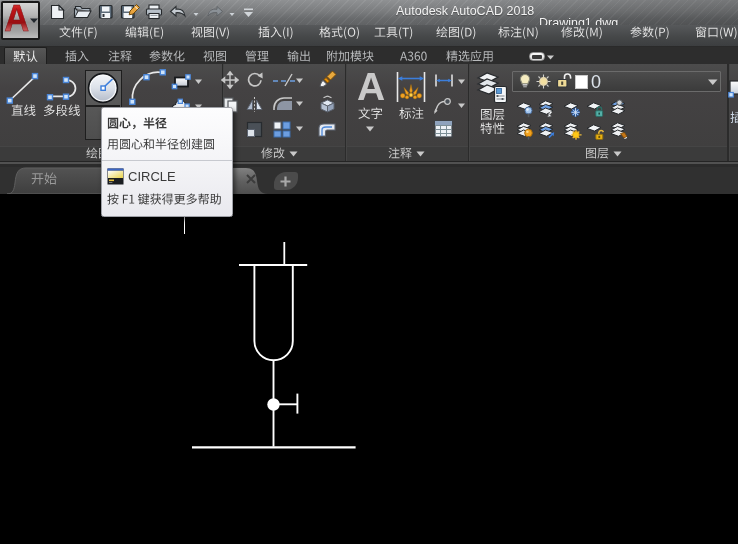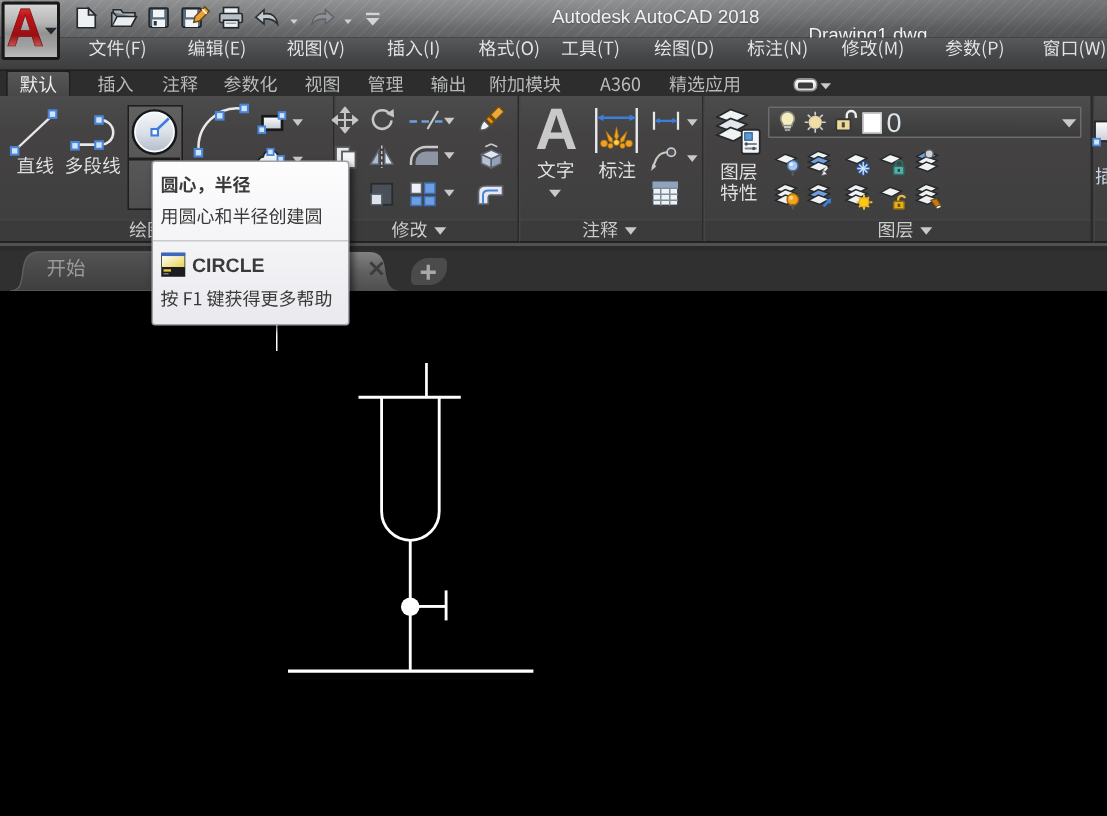--- a/index.html
+++ b/index.html
@@ -4,21 +4,21 @@
 *{margin:0;padding:0;box-sizing:border-box}
 html,body{width:738px;height:544px;overflow:hidden;background:#000;
 font-family:"Liberation Sans",sans-serif;}
 .abs{position:absolute}
 #stage{position:relative;width:738px;height:544px}
 </style></head><body>
 <div id="stage">
 <div class="abs" style="left:0px;top:0px;width:738px;height:25px;background:linear-gradient(180deg,#939597 0%,#7e8082 45%,#6b6d6f 75%,#636567 100%);"></div>
     <div class="abs" style="left:0px;top:0px;width:738px;height:25px;background:repeating-linear-gradient(135deg,rgba(255,255,255,0.035) 0 1px,rgba(0,0,0,0.028) 1px 6px);"></div>
     <div class="abs" style="left:0px;top:0px;width:738px;height:25px;background:linear-gradient(90deg,rgba(0,0,0,0) 55%,rgba(0,0,0,0.13) 85%,rgba(0,0,0,0.18) 100%);"></div>
-    <div class="abs" style="left:368px;top:4px;font-size:12.5px;color:#f2f2f2;text-shadow:0 1px 1px rgba(0,0,0,.35)">Autodesk AutoCAD 2018</div>
+    <div class="abs" style="left:396px;top:4px;font-size:12.5px;color:#f2f2f2;text-shadow:0 1px 1px rgba(0,0,0,.35)">Autodesk AutoCAD 2018</div>
     <div class="abs" style="left:539px;top:16px;font-size:12.5px;color:#f2f2f2;text-shadow:0 1px 1px rgba(0,0,0,.35)">Drawing1.dwg</div>
 <svg class="abs" style="left:48px;top:2px" width="210" height="20" viewBox="0 0 210 20">
  <g stroke="#26292c" stroke-width="1.1" fill="#eef1f4">
   <path d="M3.5 3.5 h7.5 l4.5 4.5 v8.5 h-12 z"></path>
   <path d="M11 3.5 l4.5 4.5 h-4.5 z" fill="#c6ccd2"></path>
  </g>
  <g stroke="#26292c" stroke-width="1.1">
   <path d="M27.5 6 v-1.5 h5 l1.5 2 h8 v3" fill="#aeb8c2"></path>
   <path d="M26.5 15.5 l3.5-6.5 h13 l-3.5 6.5 z" fill="#e8edf2"></path>
   <path d="M26.5 15.5 v-9 h1l2 2" fill="#aeb8c2"></path>
@@ -544,16 +544,16 @@
 <rect x="0.5" y="0.5" width="16" height="16" fill="#1b1d20"></rect>
 <rect x="0.5" y="0.5" width="16" height="2.2" fill="#3c66c4"></rect>
 <linearGradient id="ttg" x1="0" y1="0" x2="1" y2="1">
         <stop offset="0" stop-color="#ffffff"></stop>
         <stop offset="1" stop-color="#e8d24a"></stop>
       </linearGradient>
 <rect x="1" y="2.7" width="15" height="7.3" fill="url(#ttg)"></rect>
 <rect x="2" y="11.5" width="5" height="1.6" fill="#e8c23d"></rect>
 <rect x="2" y="14" width="3.4" height="1" fill="#777c82"></rect>
     </svg>
-    <div class="abs" style="left:128px;top:169px;font-size:13px;font-weight:bold;color:#3a3a3a">CIRCLE</div>
+    <div class="abs" style="left:128px;top:169px;font-size:13px;font-weight:normal;color:#3a3a3a">CIRCLE</div>
     <svg style="position:absolute;left:107px;top:192.5px" width="116" height="17" viewBox="0 -10.56 116 17">
       <path d="M9.3 -4.5C9.1 -3.4 8.7 -2.5 8.1 -1.8C7.5 -2.2 6.8 -2.5 6.2 -2.8C6.5 -3.3 6.7 -3.9 7.0 -4.5ZM5.0 -2.5C5.8 -2.1 6.6 -1.7 7.5 -1.2C6.7 -0.5 5.6 -0.1 4.3 0.2C4.5 0.4 4.7 0.8 4.7 1.0C6.2 0.6 7.4 0.0 8.3 -0.7C9.3 -0.1 10.2 0.5 10.8 1.0L11.4 0.3C10.8 -0.2 9.9 -0.8 8.9 -1.4C9.5 -2.2 10.0 -3.2 10.2 -4.5H11.5V-5.4H7.3C7.6 -6.0 7.8 -6.6 8.0 -7.1L7.0 -7.3C6.9 -6.7 6.6 -6.0 6.4 -5.4H4.3V-4.5H6.0C5.7 -3.8 5.3 -3.1 5.0 -2.5ZM4.6 -8.5V-6.2H5.4V-7.7H10.5V-6.2H11.3V-8.5H8.5C8.4 -9.0 8.2 -9.6 8.0 -10.1L7.1 -10.0C7.3 -9.5 7.4 -9.0 7.6 -8.5ZM2.1 -10.1V-7.7H0.5V-6.8H2.1V-3.8L0.4 -3.3L0.6 -2.4L2.1 -2.9V-0.1C2.1 0.1 2.1 0.1 1.9 0.1C1.7 0.2 1.2 0.2 0.7 0.1C0.8 0.4 0.9 0.7 1.0 1.0C1.8 1.0 2.3 0.9 2.6 0.8C2.9 0.7 3.0 0.4 3.0 -0.1V-3.2L4.5 -3.7L4.4 -4.5L3.0 -4.1V-6.8H4.3V-7.7H3.0V-10.1Z M15.9 0.0H17.0V-3.9H20.4V-4.9H17.0V-7.9H21.0V-8.8H15.9Z M22.4 0.0H27.2V-0.9H25.4V-8.8H24.6C24.1 -8.5 23.5 -8.3 22.8 -8.2V-7.5H24.3V-0.9H22.4Z M31.3 -4.2V-3.3H32.6V-1.0C32.6 -0.4 32.2 -0.0 32.0 0.1C32.2 0.3 32.4 0.6 32.5 0.8C32.7 0.6 33.0 0.4 34.9 -0.9C34.8 -1.1 34.6 -1.4 34.6 -1.6L33.4 -0.8V-3.3H34.7V-4.2H33.4V-5.8H34.6V-6.6H31.8C32.1 -7.0 32.3 -7.4 32.6 -7.9H34.7V-8.7H32.9C33.1 -9.1 33.2 -9.5 33.3 -9.9L32.5 -10.1C32.2 -8.9 31.6 -7.7 31.0 -7.0C31.1 -6.8 31.4 -6.4 31.5 -6.2L31.7 -6.5V-5.8H32.6V-4.2ZM37.6 -9.1V-8.5H39.0V-7.5H37.3V-6.8H39.0V-5.8H37.6V-5.2H39.0V-4.3H37.6V-3.6H39.0V-2.6H37.3V-1.9H39.0V-0.4H39.7V-1.9H42.0V-2.6H39.7V-3.6H41.7V-4.3H39.7V-5.2H41.5V-6.8H42.2V-7.5H41.5V-9.1H39.7V-10.0H39.0V-9.1ZM39.7 -6.8H40.8V-5.8H39.7ZM39.7 -7.5V-8.5H40.8V-7.5ZM35.1 -4.9C35.1 -5.0 35.1 -5.0 35.2 -5.1H36.5C36.4 -4.1 36.3 -3.3 36.0 -2.5C35.9 -3.0 35.7 -3.4 35.6 -4.0L35.0 -3.8C35.2 -2.9 35.4 -2.2 35.7 -1.7C35.3 -0.7 34.8 -0.0 34.1 0.4C34.3 0.6 34.5 0.8 34.6 1.0C35.3 0.6 35.8 -0.1 36.2 -0.9C37.3 0.5 38.7 0.8 40.4 0.8H42.0C42.0 0.6 42.1 0.2 42.2 0.0C41.8 0.0 40.7 0.0 40.4 0.0C38.9 0.0 37.5 -0.3 36.5 -1.7C36.9 -2.7 37.2 -4.1 37.3 -5.8L36.8 -5.9L36.7 -5.9H36.0C36.5 -6.8 37.0 -8.0 37.4 -9.2L36.9 -9.5L36.6 -9.4H34.9V-8.5H36.3C36.0 -7.5 35.5 -6.6 35.4 -6.3C35.2 -5.9 34.9 -5.6 34.7 -5.5C34.8 -5.4 35.0 -5.1 35.1 -4.9Z M51.2 -6.6C51.8 -6.2 52.5 -5.6 52.8 -5.1L53.5 -5.6C53.1 -6.1 52.4 -6.7 51.8 -7.1ZM50.0 -7.2V-5.4L49.9 -5.0H47.1V-4.1H49.9C49.7 -2.6 49.0 -0.9 46.8 0.4C47.0 0.6 47.3 0.8 47.5 1.0C49.3 -0.1 50.1 -1.5 50.5 -2.9C51.1 -1.1 52.1 0.2 53.5 0.9C53.6 0.7 53.9 0.4 54.1 0.2C52.4 -0.5 51.4 -2.1 50.9 -4.1H54.0V-5.0H50.8V-5.4V-7.2ZM50.3 -10.1V-9.1H47.1V-10.1H46.2V-9.1H43.4V-8.3H46.2V-7.3H47.1V-8.3H50.3V-7.4H51.1V-8.3H54.0V-9.1H51.1V-10.1ZM46.6 -7.1C46.3 -6.8 46.0 -6.5 45.6 -6.2C45.3 -6.6 44.9 -6.9 44.4 -7.3L43.8 -6.8C44.3 -6.5 44.7 -6.1 45.0 -5.7C44.4 -5.4 43.8 -5.0 43.2 -4.8C43.3 -4.6 43.6 -4.3 43.7 -4.2C44.3 -4.4 44.9 -4.7 45.4 -5.1C45.6 -4.8 45.7 -4.4 45.8 -4.0C45.2 -3.2 44.1 -2.3 43.1 -1.9C43.3 -1.7 43.5 -1.4 43.7 -1.2C44.4 -1.6 45.3 -2.3 46.0 -3.0L46.0 -2.5C46.0 -1.3 45.9 -0.5 45.6 -0.1C45.5 0.0 45.4 0.1 45.2 0.1C45.0 0.1 44.5 0.1 44.0 0.1C44.1 0.3 44.2 0.6 44.2 0.9C44.7 0.9 45.2 0.9 45.6 0.8C45.8 0.8 46.0 0.7 46.2 0.5C46.7 -0.1 46.8 -1.1 46.8 -2.5C46.8 -3.6 46.7 -4.6 46.1 -5.6C46.6 -5.9 47.0 -6.3 47.3 -6.7Z M60.4 -7.4H64.4V-6.4H60.4ZM60.4 -9.0H64.4V-8.1H60.4ZM59.6 -9.7V-5.7H65.3V-9.7ZM59.6 -1.7C60.1 -1.2 60.8 -0.5 61.1 0.0L61.8 -0.5C61.5 -0.9 60.8 -1.6 60.2 -2.1ZM57.7 -10.1C57.1 -9.2 56.1 -8.2 55.1 -7.6C55.3 -7.4 55.5 -7.0 55.6 -6.8C56.7 -7.6 57.8 -8.7 58.5 -9.7ZM58.5 -3.1V-2.3H63.4V-0.0C63.4 0.1 63.3 0.1 63.2 0.2C63.0 0.2 62.4 0.2 61.7 0.2C61.8 0.4 62.0 0.7 62.0 1.0C62.9 1.0 63.5 1.0 63.8 0.8C64.2 0.7 64.3 0.5 64.3 -0.0V-2.3H66.1V-3.1H64.3V-4.2H65.9V-4.9H58.8V-4.2H63.4V-3.1ZM57.9 -7.4C57.2 -6.2 56.0 -4.9 54.9 -4.1C55.1 -3.9 55.3 -3.5 55.4 -3.3C55.9 -3.6 56.3 -4.1 56.8 -4.6V0.9H57.7V-5.6C58.1 -6.1 58.4 -6.6 58.7 -7.1Z M69.7 -2.9 68.9 -2.5C69.3 -1.8 69.8 -1.3 70.4 -0.9C69.7 -0.4 68.7 -0.1 67.2 0.2C67.4 0.4 67.7 0.8 67.8 1.0C69.3 0.6 70.4 0.2 71.2 -0.3C72.9 0.5 75.1 0.8 77.9 0.9C78.0 0.6 78.1 0.2 78.3 0.0C75.6 -0.0 73.5 -0.2 72.0 -0.9C72.6 -1.5 72.9 -2.2 73.1 -3.0H77.1V-7.6H73.2V-8.6H77.9V-9.4H67.4V-8.6H72.3V-7.6H68.5V-3.0H72.1C72.0 -2.4 71.7 -1.8 71.1 -1.4C70.6 -1.8 70.1 -2.2 69.7 -2.9ZM69.4 -4.9H72.3V-4.5C72.3 -4.2 72.3 -3.9 72.2 -3.7H69.4ZM73.2 -3.7C73.2 -3.9 73.2 -4.2 73.2 -4.4V-4.9H76.2V-3.7ZM69.4 -6.9H72.3V-5.7H69.4ZM73.2 -6.9H76.2V-5.7H73.2Z M84.1 -10.1C83.4 -9.1 81.9 -7.9 80.0 -7.1C80.2 -7.0 80.5 -6.7 80.6 -6.5C81.7 -7.0 82.6 -7.6 83.4 -8.2H86.8C86.2 -7.5 85.4 -6.8 84.4 -6.3C84.0 -6.6 83.4 -7.1 82.9 -7.4L82.2 -6.9C82.7 -6.6 83.2 -6.2 83.6 -5.9C82.4 -5.2 80.9 -4.8 79.6 -4.6C79.8 -4.4 79.9 -4.0 80.0 -3.8C83.2 -4.4 86.7 -6.0 88.2 -8.7L87.6 -9.1L87.5 -9.0H84.3C84.6 -9.3 84.9 -9.6 85.1 -9.9ZM86.1 -5.9C85.2 -4.7 83.5 -3.4 81.1 -2.5C81.3 -2.4 81.5 -2.0 81.6 -1.8C83.1 -2.4 84.4 -3.2 85.4 -4.0H88.7C88.1 -3.0 87.2 -2.3 86.1 -1.7C85.7 -2.1 85.1 -2.6 84.7 -2.9L83.9 -2.5C84.4 -2.1 84.9 -1.7 85.3 -1.3C83.6 -0.5 81.6 -0.1 79.6 0.1C79.7 0.3 79.9 0.7 79.9 1.0C84.2 0.5 88.3 -0.9 90.0 -4.5L89.4 -4.8L89.2 -4.8H86.3C86.6 -5.1 86.8 -5.4 87.1 -5.7Z M93.9 -10.1V-9.1H91.5V-8.4H93.9V-7.5H91.7V-6.8H93.9V-6.5C93.9 -6.3 93.9 -6.1 93.9 -5.9H91.3V-5.1H93.5C93.1 -4.6 92.5 -4.1 91.5 -3.7C91.7 -3.6 92.0 -3.3 92.1 -3.1C93.4 -3.6 94.2 -4.4 94.5 -5.1H97.1V-5.9H94.8C94.8 -6.1 94.9 -6.3 94.9 -6.5V-6.8H96.8V-7.5H94.9V-8.4H97.1V-9.1H94.9V-10.1ZM97.7 -9.6V-3.6H98.5V-8.8H100.6C100.3 -8.3 99.9 -7.7 99.5 -7.2C100.5 -6.6 100.9 -6.0 100.9 -5.6C100.9 -5.3 100.8 -5.2 100.6 -5.1C100.5 -5.0 100.3 -5.0 100.1 -5.0C99.8 -5.0 99.3 -5.0 98.8 -5.0C99.0 -4.8 99.1 -4.5 99.1 -4.3C99.6 -4.2 100.1 -4.2 100.5 -4.3C100.7 -4.3 101.0 -4.4 101.2 -4.5C101.6 -4.7 101.8 -5.0 101.8 -5.5C101.8 -6.1 101.5 -6.6 100.4 -7.3C100.9 -7.9 101.5 -8.6 101.9 -9.2L101.3 -9.6L101.1 -9.6ZM92.5 -3.1V0.3H93.4V-2.3H96.2V0.9H97.1V-2.3H100.1V-0.7C100.1 -0.5 100.1 -0.5 99.9 -0.5C99.7 -0.5 99.0 -0.5 98.2 -0.5C98.3 -0.3 98.5 0.0 98.5 0.3C99.5 0.3 100.2 0.3 100.5 0.2C100.9 0.0 101.1 -0.2 101.1 -0.7V-3.1H97.1V-4.1H96.2V-3.1Z M110.3 -10.1C110.3 -9.2 110.3 -8.2 110.2 -7.4H108.3V-6.5H110.2C110.0 -3.6 109.4 -1.1 107.1 0.3C107.3 0.5 107.6 0.8 107.8 1.0C110.2 -0.6 110.9 -3.3 111.1 -6.5H112.9C112.8 -2.1 112.7 -0.5 112.4 -0.1C112.3 0.0 112.2 0.0 111.9 0.0C111.7 0.0 111.1 0.0 110.4 -0.0C110.5 0.2 110.6 0.6 110.7 0.9C111.3 0.9 111.9 0.9 112.3 0.9C112.7 0.8 112.9 0.7 113.2 0.4C113.6 -0.1 113.7 -1.8 113.8 -6.9C113.8 -7.0 113.8 -7.4 113.8 -7.4H111.1C111.1 -8.2 111.1 -9.2 111.1 -10.1ZM103.1 -1.1 103.2 -0.2C104.7 -0.6 106.7 -1.0 108.6 -1.5L108.5 -2.3L107.9 -2.1V-9.5H103.9V-1.3ZM104.7 -1.5V-3.5H107.0V-1.9ZM104.7 -6.1H107.0V-4.3H104.7ZM104.7 -6.9V-8.7H107.0V-6.9Z" fill="#3a3a3a"></path>
     </svg>
   </div>
 </body></html>

